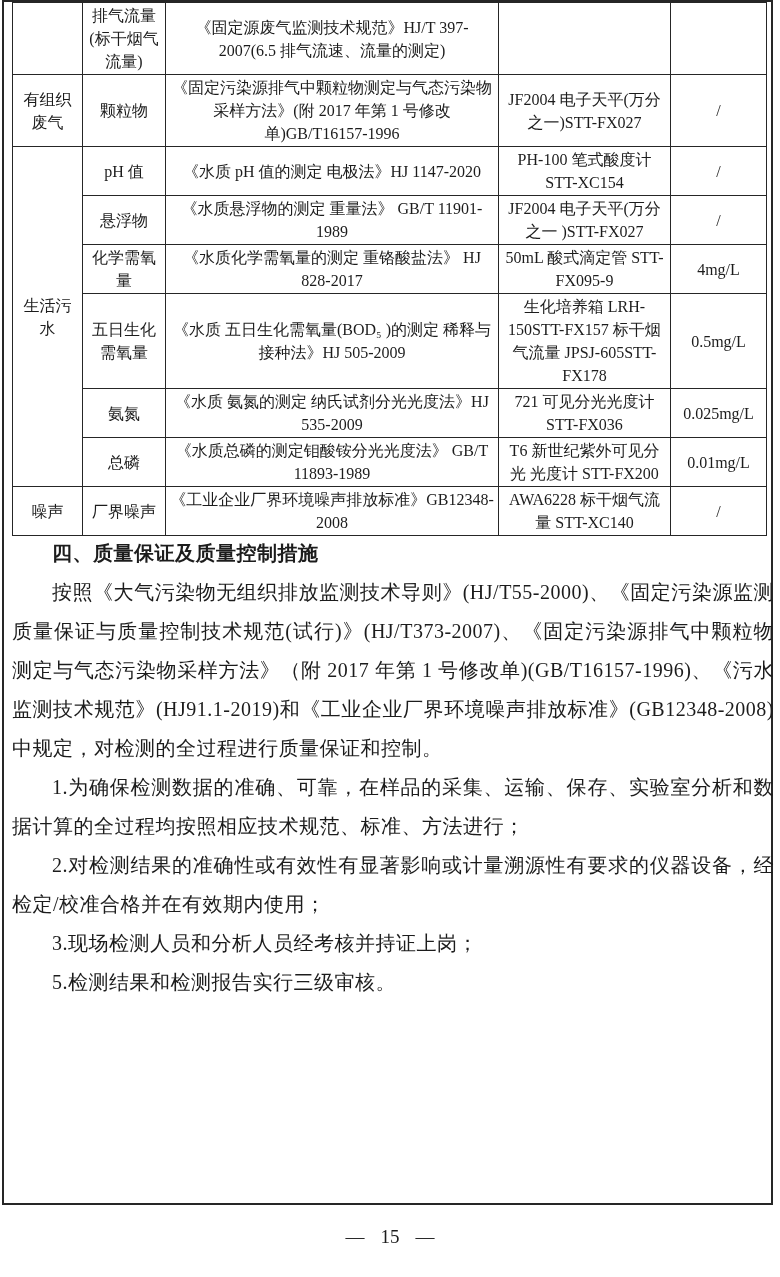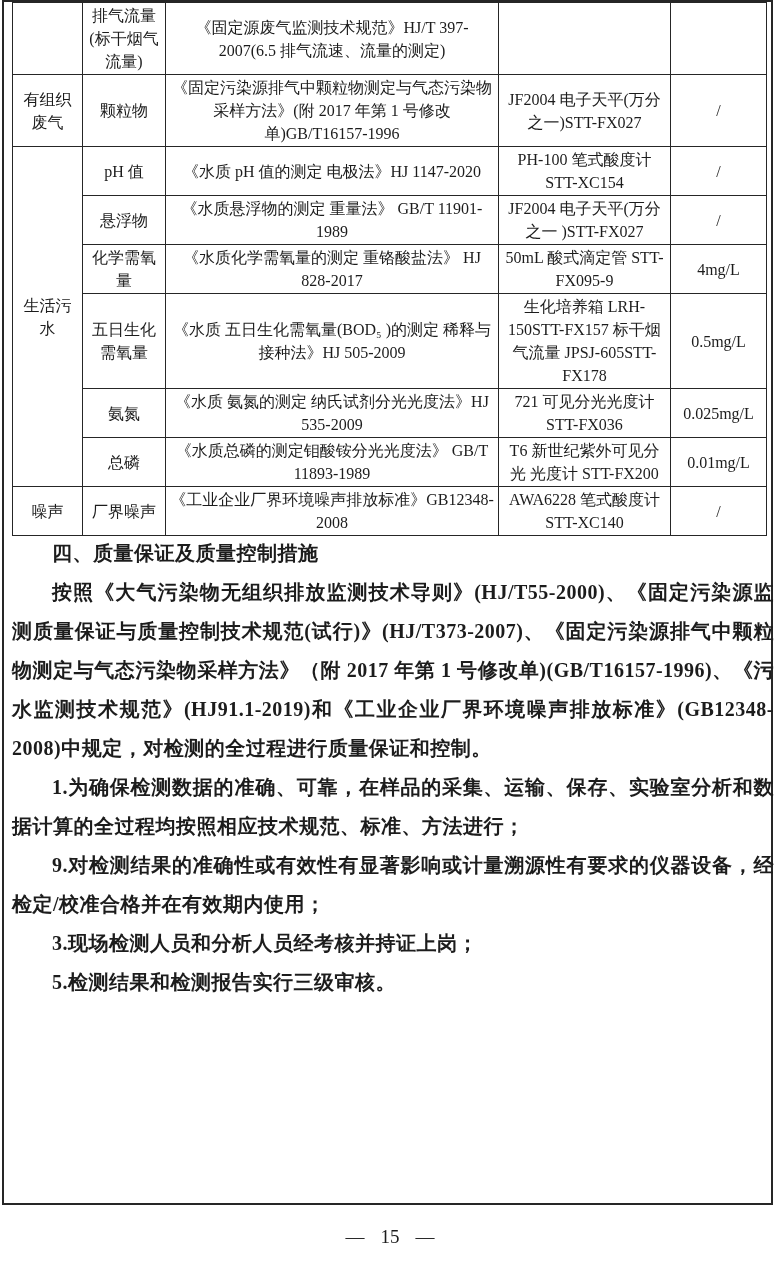--- a/index.html
+++ b/index.html
@@ -21,21 +21,21 @@
     font-size:16px; line-height:23px; padding:1px 3px;
     word-break:break-word; overflow:hidden;
   }
   tr.rh71 { height:71px; }
   tr.rh72 { height:72px; }
   tr.rh49 { height:49px; }
   tr.rh95 { height:95px; }
   .content { position:absolute; left:12px; top:534px; width:762px; }
   .content p, .content h3 {
     margin:0; font-size:20px; line-height:39px; letter-spacing:0.5px;
-    text-align:justify; text-indent:2em; font-weight:bold;
+    text-align:justify; text-indent:2em; font-weight:normal;
   }
   .content h3 { font-weight:bold; text-align:left; }
   .footer {
     position:absolute; left:0; top:1226px; width:780px;
     display:flex; justify-content:center; align-items:center; gap:16px;
     font-size:19px;
   }
   .footer .dash { letter-spacing:0; }
 </style>
 </head>
@@ -102,31 +102,31 @@
       <tr class="rh49">
         <td>总磷</td>
         <td>《水质总磷的测定钼酸铵分光光度法》 GB/T 11893-1989</td>
         <td>T6 新世纪紫外可见分光 光度计 STT-FX200</td>
         <td>0.01mg/L</td>
       </tr>
       <tr class="rh49">
         <td>噪声</td>
         <td>厂界噪声</td>
         <td>《工业企业厂界环境噪声排放标准》GB12348-2008</td>
-        <td>AWA6228 笔式酸度计 STT-XC140</td>
+        <td>AWA6228 标干烟气流量 STT-XC140</td>
         <td>/</td>
       </tr>
     </tbody>
   </table>
 
   <div class="content">
     <h3>四、质量保证及质量控制措施</h3>
     <p>按照《大气污染物无组织排放监测技术导则》(HJ/T55-2000)、《固定污染源监测质量保证与质量控制技术规范(试行)》(HJ/T373-2007)、《固定污染源排气中颗粒物测定与气态污染物采样方法》（附 2017 年第 1 号修改单)(GB/T16157-1996)、《污水监测技术规范》(HJ91.1-2019)和《工业企业厂界环境噪声排放标准》(GB12348-2008)中规定，对检测的全过程进行质量保证和控制。</p>
     <p>1.为确保检测数据的准确、可靠，在样品的采集、运输、保存、实验室分析和数据计算的全过程均按照相应技术规范、标准、方法进行；</p>
-    <p>9.对检测结果的准确性或有效性有显著影响或计量溯源性有要求的仪器设备，经检定/校准合格并在有效期内使用；</p>
+    <p>2.对检测结果的准确性或有效性有显著影响或计量溯源性有要求的仪器设备，经检定/校准合格并在有效期内使用；</p>
     <p>3.现场检测人员和分析人员经考核并持证上岗；</p>
     <p>5.检测结果和检测报告实行三级审核。</p>
   </div>
 
   <div class="footer">
     <span class="dash">—</span>
     <span>15</span>
     <span class="dash">—</span>
   </div>
 

